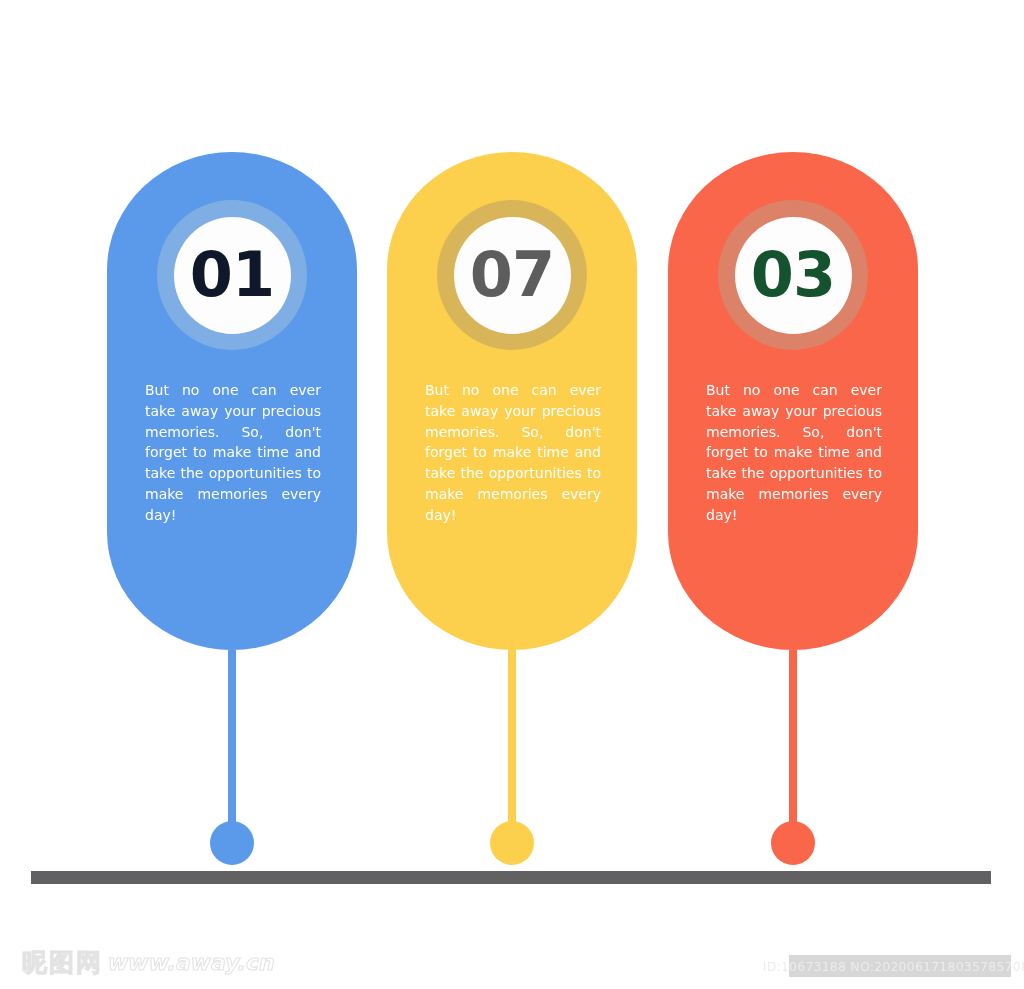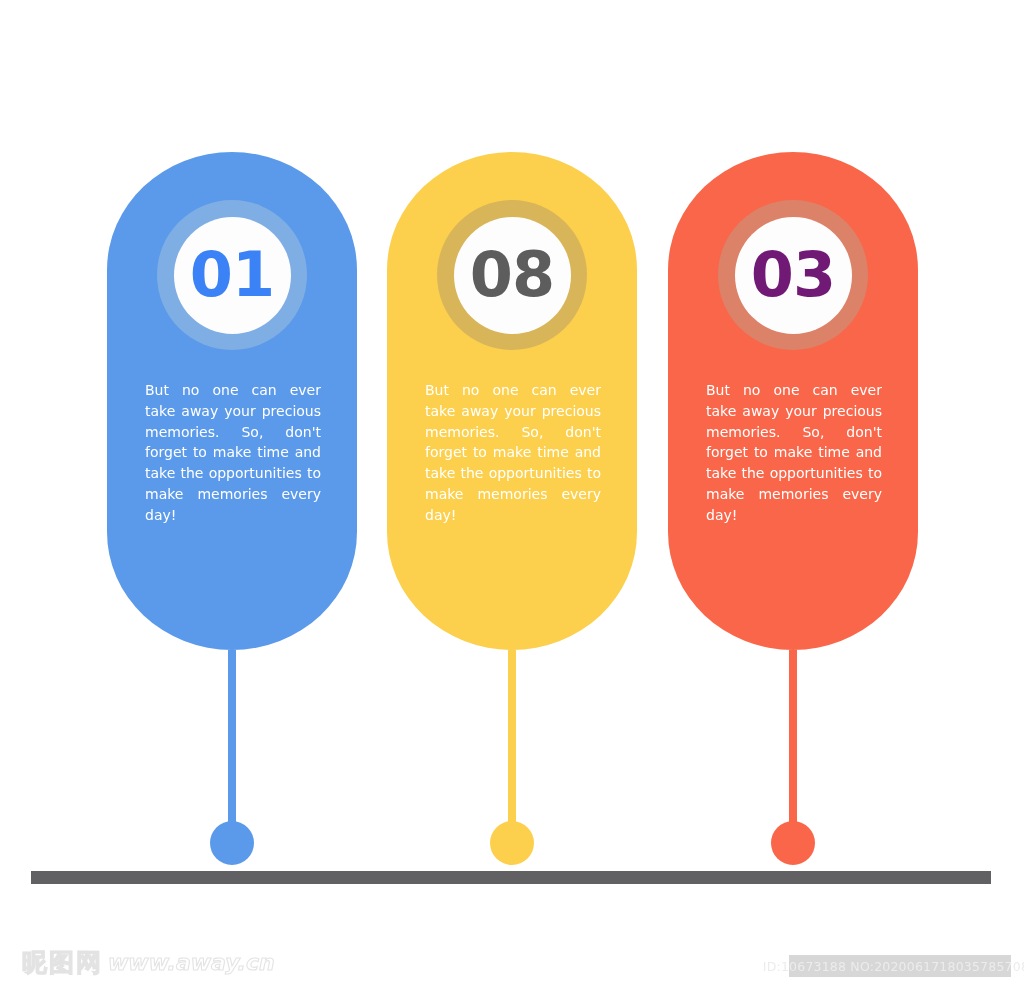--- a/index.html
+++ b/index.html
@@ -175,47 +175,47 @@
 </style>
 </head>
 <body style="background: rgb(255, 255, 255);">
 
 <div id="stage">
 
   <div class="column col-0">
     <div class="card" style="background: rgb(91, 154, 234);">
       <div class="badge-ring" style="background: rgb(127, 174, 228);">
         <div class="badge-disc">
-          <span class="badge-number" style="color: #3b82f6;">01</span>
+          <span class="badge-number" style="color: #0f172a;">01</span>
         </div>
       </div>
       <div class="card-text" style="color: rgb(255, 255, 255);">But no one can ever take away your precious memories. So, don't forget to make time and take the opportunities to make memories every day!</div>
     </div>
     <div class="stem" style="background: rgb(91, 154, 234);"></div>
     <div class="foot-dot" style="background: rgb(91, 154, 234);"></div>
   </div>
 
   <div class="column col-1">
     <div class="card" style="background: rgb(252, 208, 77);">
       <div class="badge-ring" style="background: rgb(217, 181, 90);">
         <div class="badge-disc">
-          <span class="badge-number" style="color: rgb(93, 93, 93);">08</span>
+          <span class="badge-number" style="color: rgb(93, 93, 93);">07</span>
         </div>
       </div>
       <div class="card-text" style="color: rgb(255, 255, 255);">But no one can ever take away your precious memories. So, don't forget to make time and take the opportunities to make memories every day!</div>
     </div>
     <div class="stem" style="background: rgb(252, 208, 77);"></div>
     <div class="foot-dot" style="background: rgb(252, 208, 77);"></div>
   </div>
 
   <div class="column col-2">
     <div class="card" style="background: rgb(250, 102, 73);">
       <div class="badge-ring" style="background: rgb(219, 130, 104);">
         <div class="badge-disc">
-          <span class="badge-number" style="color: #701a75;">03</span>
+          <span class="badge-number" style="color: #14532d;">03</span>
         </div>
       </div>
       <div class="card-text" style="color: rgb(255, 255, 255);">But no one can ever take away your precious memories. So, don't forget to make time and take the opportunities to make memories every day!</div>
     </div>
     <div class="stem" style="background: rgb(250, 102, 73);"></div>
     <div class="foot-dot" style="background: rgb(250, 102, 73);"></div>
   </div>
 
   <div id="ground-line" style="background: rgb(97, 97, 99);"></div>
 

